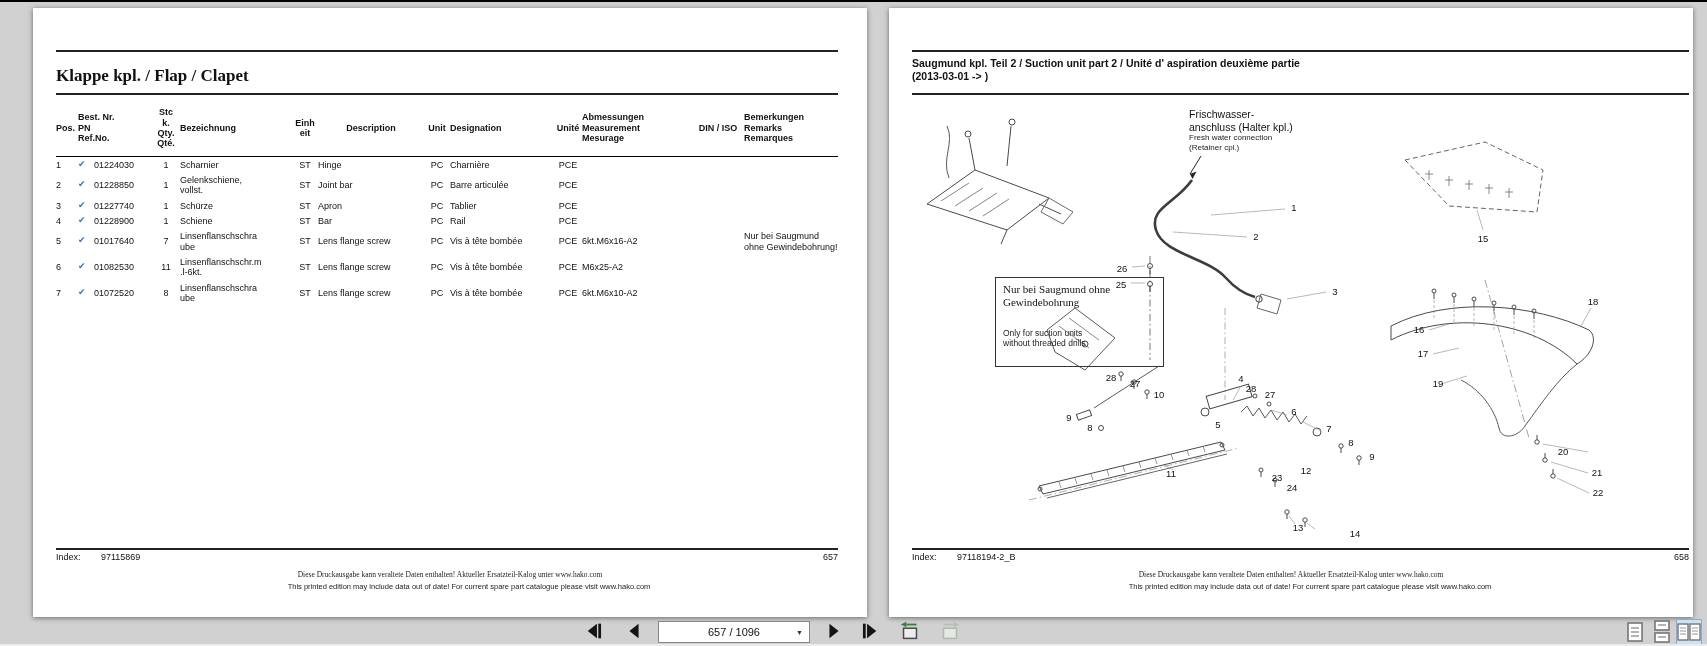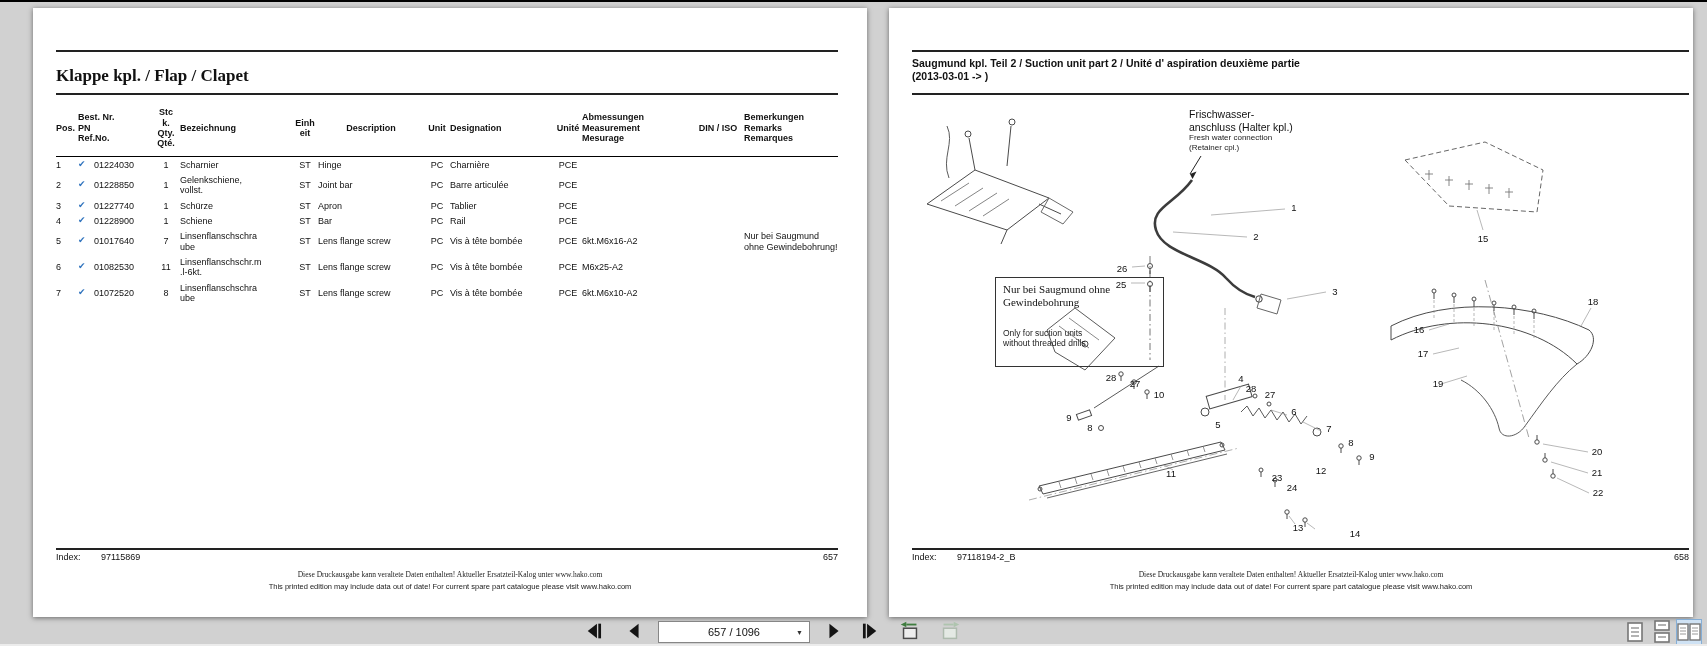--- a/index.html
+++ b/index.html
@@ -19,21 +19,21 @@
   .c-center{text-align:center;}
   .check{color:#2e72bd;font-size:12px;line-height:1;transform:translateY(-1px);}
   .span2{grid-column:2 / span 2;}
   
   .foot-rule{top:540px;}
   .idx{position:absolute;top:544px;font-size:9px;}
   .idx-label{left:23px;}
   .idx-val{left:68px;}
   .pgnum{position:absolute;top:544px;font-size:9px;text-align:right;}
   .footnote{position:absolute;left:0;width:100%;text-align:center;font-size:7.5px;color:#222;}
-  .fn1{top:562px;font-family:Liberation Serif, serif;} .fn2{top:574px;}
+  .fn1{top:562px;font-family:Liberation Serif, serif;} .fn2{top:574px;padding-left:19px;}
   
   .diagram-svg{position:absolute;left:0;top:0;width:812px;height:609px;}
   .callout{position:absolute;transform:translate(-50%,-50%);font-size:9.5px;color:#111;}
   .freshlabel{position:absolute;left:300px;top:100px;width:180px;}
   .freshlabel .de{font-size:10.5px;line-height:1.2;white-space:pre-line;}
   .freshlabel .en{font-size:8px;line-height:1.25;white-space:pre-line;color:#222;}
   .notebox{position:absolute;left:106px;top:269px;width:169px;height:90px;border:1.2px solid #333;box-sizing:border-box;padding:5px 7px;background:transparent;}
   .notebox .de{font-size:11px;line-height:1.15;white-space:pre-line;font-family:Liberation Serif, serif;}
   .notebox .en{font-size:8.5px;line-height:1.2;white-space:pre-line;margin-top:20px;color:#222;}
   .rtitle1{position:absolute;left:23px;top:49px;font-weight:bold;font-size:10.5px;}
@@ -381,31 +381,31 @@
       <div class="callout" style="left: 405px; top: 403px;">6</div>
 
       <div class="callout" style="left: 440px; top: 420px;">7</div>
 
       <div class="callout" style="left: 462px; top: 434px;">8</div>
 
       <div class="callout" style="left: 483px; top: 448px;">9</div>
 
       <div class="callout" style="left: 282px; top: 465px;">11</div>
 
-      <div class="callout" style="left: 432px; top: 462px;">12</div>
+      <div class="callout" style="left: 417px; top: 462px;">12</div>
 
       <div class="callout" style="left: 388px; top: 469px;">23</div>
 
       <div class="callout" style="left: 403px; top: 479px;">24</div>
 
       <div class="callout" style="left: 409px; top: 519px;">13</div>
 
       <div class="callout" style="left: 430px; top: 525px; margin-left: 36px;">14</div>
 
-      <div class="callout" style="left: 708px; top: 443px;">20</div>
+      <div class="callout" style="left: 674px; top: 443px;">20</div>
 
       <div class="callout" style="left: 708px; top: 464px;">21</div>
 
       <div class="callout" style="left: 709px; top: 484px;">22</div>
     </div>
 
   <div class="rule foot-rule" style="left:23px;width:777px;"></div>
   <div class="idx idx-label">Index:</div>
   <div class="idx idx-val">97118194-2_B</div>
   <div class="pgnum" style="left:740px;width:60px;">658</div>

